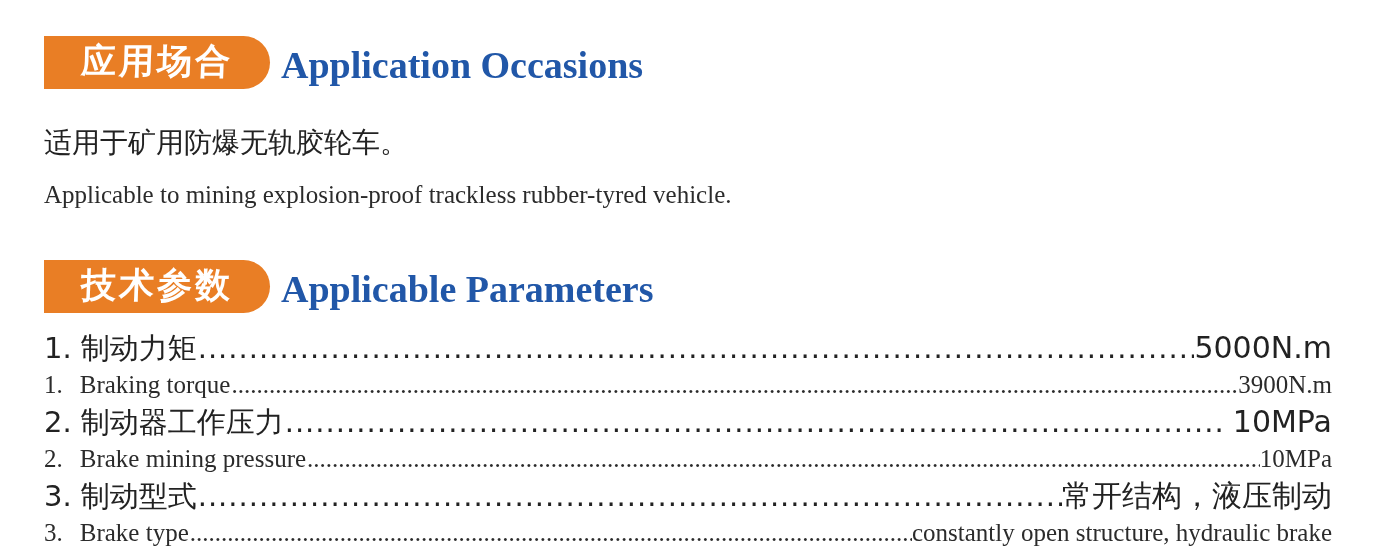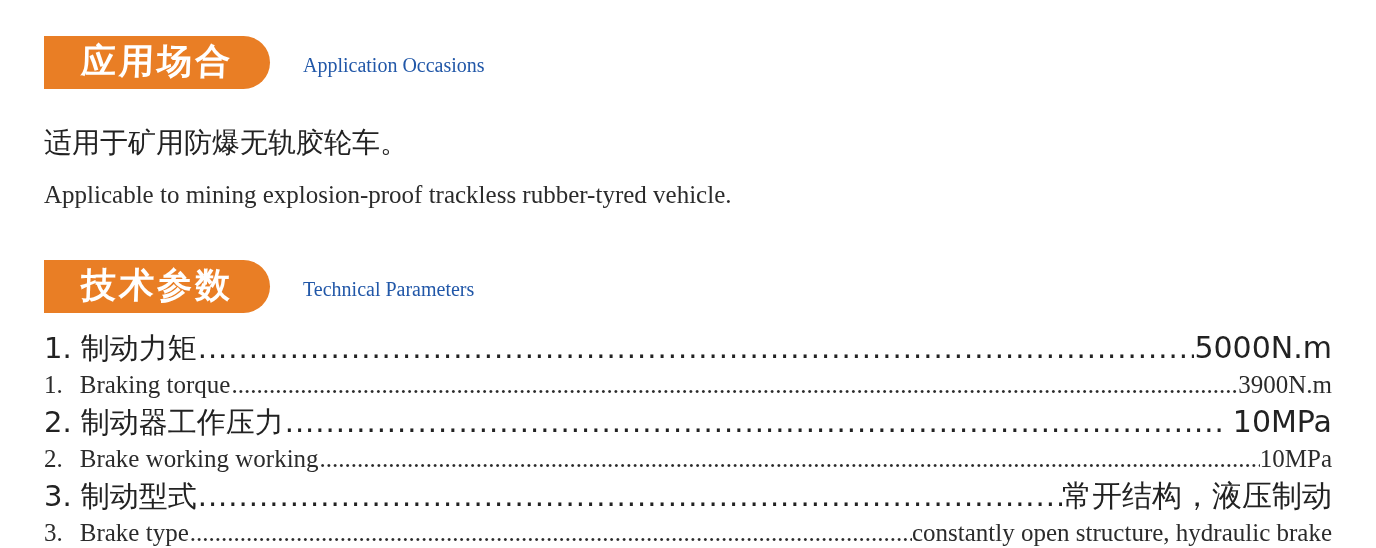--- a/index.html
+++ b/index.html
@@ -37,24 +37,24 @@
     color: #ffffff;
     font-size: 35px;
     font-weight: bold;
     letter-spacing: 3px;
     line-height: 1;
     padding-bottom: 2px;
     transform: skewX(-2deg);
   }
   .title-en {
     font-family: "Liberation Serif", serif;
-    font-weight: 400;
-    font-size: 20px;
+    font-weight: 700;
+    font-size: 38px;
     color: var(--title-blue, #2157A8);
-    margin-left: 33px;
+    margin-left: 11px;
     line-height: 1;
     padding-top: 4px;
   }
 
   
   .body-zh {
     margin-top: 37px;
     font-size: 28px;
     line-height: 34px;
     color: #222222;
@@ -120,21 +120,21 @@
     </div>
     <p class="body-zh">适用于矿用防爆无轨胶轮车。</p>
     <p class="body-en">Applicable to mining explosion-proof trackless rubber-tyred vehicle.</p>
   </section>
 
   <section class="section-technical">
     <div class="heading">
       <div class="badge">
         <span class="badge-text">技术参数</span>
       </div>
-      <h2 class="title-en">Technical Parameters</h2>
+      <h2 class="title-en">Applicable Parameters</h2>
     </div>
 
     <div class="params">
 
       <div class="row row-zh">
         <span class="num">1.</span>
         <span class="label">制动力矩</span>
         <span class="dots">............................................................................................................................................................................................................................................................................................................</span>
         <span class="value">5000N.m</span>
       </div>
@@ -146,21 +146,21 @@
       </div>
 
       <div class="row row-zh">
         <span class="num">2.</span>
         <span class="label">制动器工作压力</span>
         <span class="dots">............................................................................................................................................................................................................................................................................................................</span>
         <span class="value"> 10MPa</span>
       </div>
       <div class="row row-en">
         <span class="num">2.</span>
-        <span class="label">Brake working working</span>
+        <span class="label">Brake mining pressure</span>
         <span class="dots">............................................................................................................................................................................................................................................................................................................</span>
         <span class="value">10MPa</span>
       </div>
 
       <div class="row row-zh">
         <span class="num">3.</span>
         <span class="label">制动型式</span>
         <span class="dots">............................................................................................................................................................................................................................................................................................................</span>
         <span class="value">常开结构，液压制动</span>
       </div>

